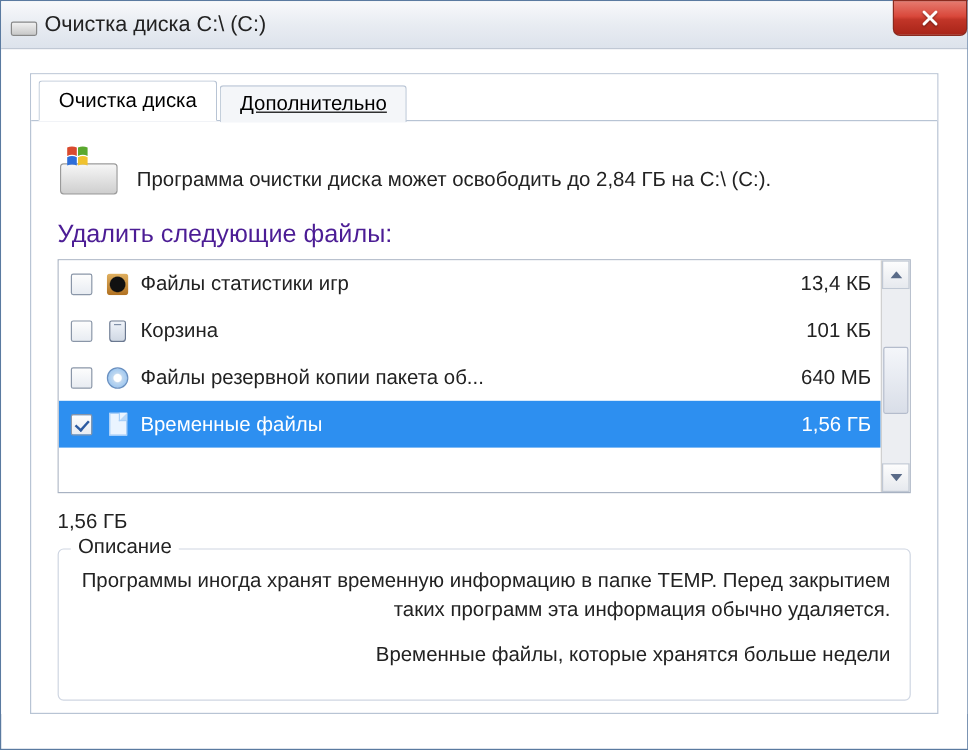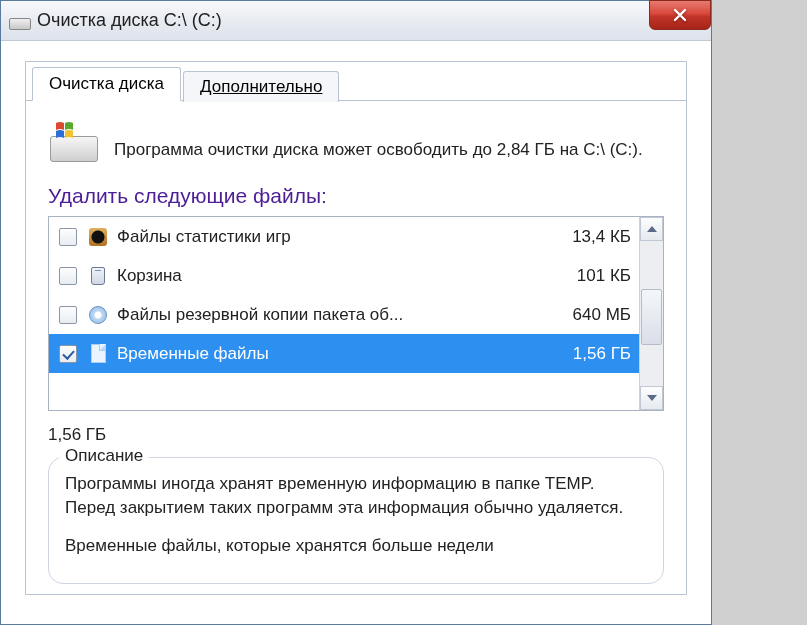--- a/index.html
+++ b/index.html
@@ -5,21 +5,21 @@
     * { margin: 0; padding: 0; box-sizing: border-box; }
     body {
       font-family: "Segoe UI", Tahoma, sans-serif;
       font-size: 15px;
       background: #d0d0d0;
       width: 807px;
       height: 625px;
       overflow: hidden;
     }
     .window {
-      width: 712px;
+      width: 807px;
       height: 625px;
       background: #fff;
       border: 1px solid #5a7aa0;
       position: relative;
     }
     .titlebar {
       height: 40px;
       background: linear-gradient(to bottom, #f8f9fb 0%, #e8ecf2 50%, #dde3ec 100%);
       border-bottom: 1px solid #c0c8d4;
       display: flex;
@@ -239,24 +239,25 @@
       display: flex;
       justify-content: space-between;
       align-items: center;
       font-size: 17px;
       color: #222;
       margin-bottom: 12px;
       padding-right: 6px;
     }
     .groupbox {
       border: 1px solid #cfd6e2;
-      border-radius: 15px;
+      border-radius: 5px;
       padding: 14px 16px 12px 16px;
       position: relative;
       margin-top: 6px;
+      text-align: right;
     }
     .groupbox-title {
       position: absolute;
       top: -12px;
       left: 10px;
       background: #fff;
       padding: 0 6px;
       font-size: 17px;
       color: #222;
     }

